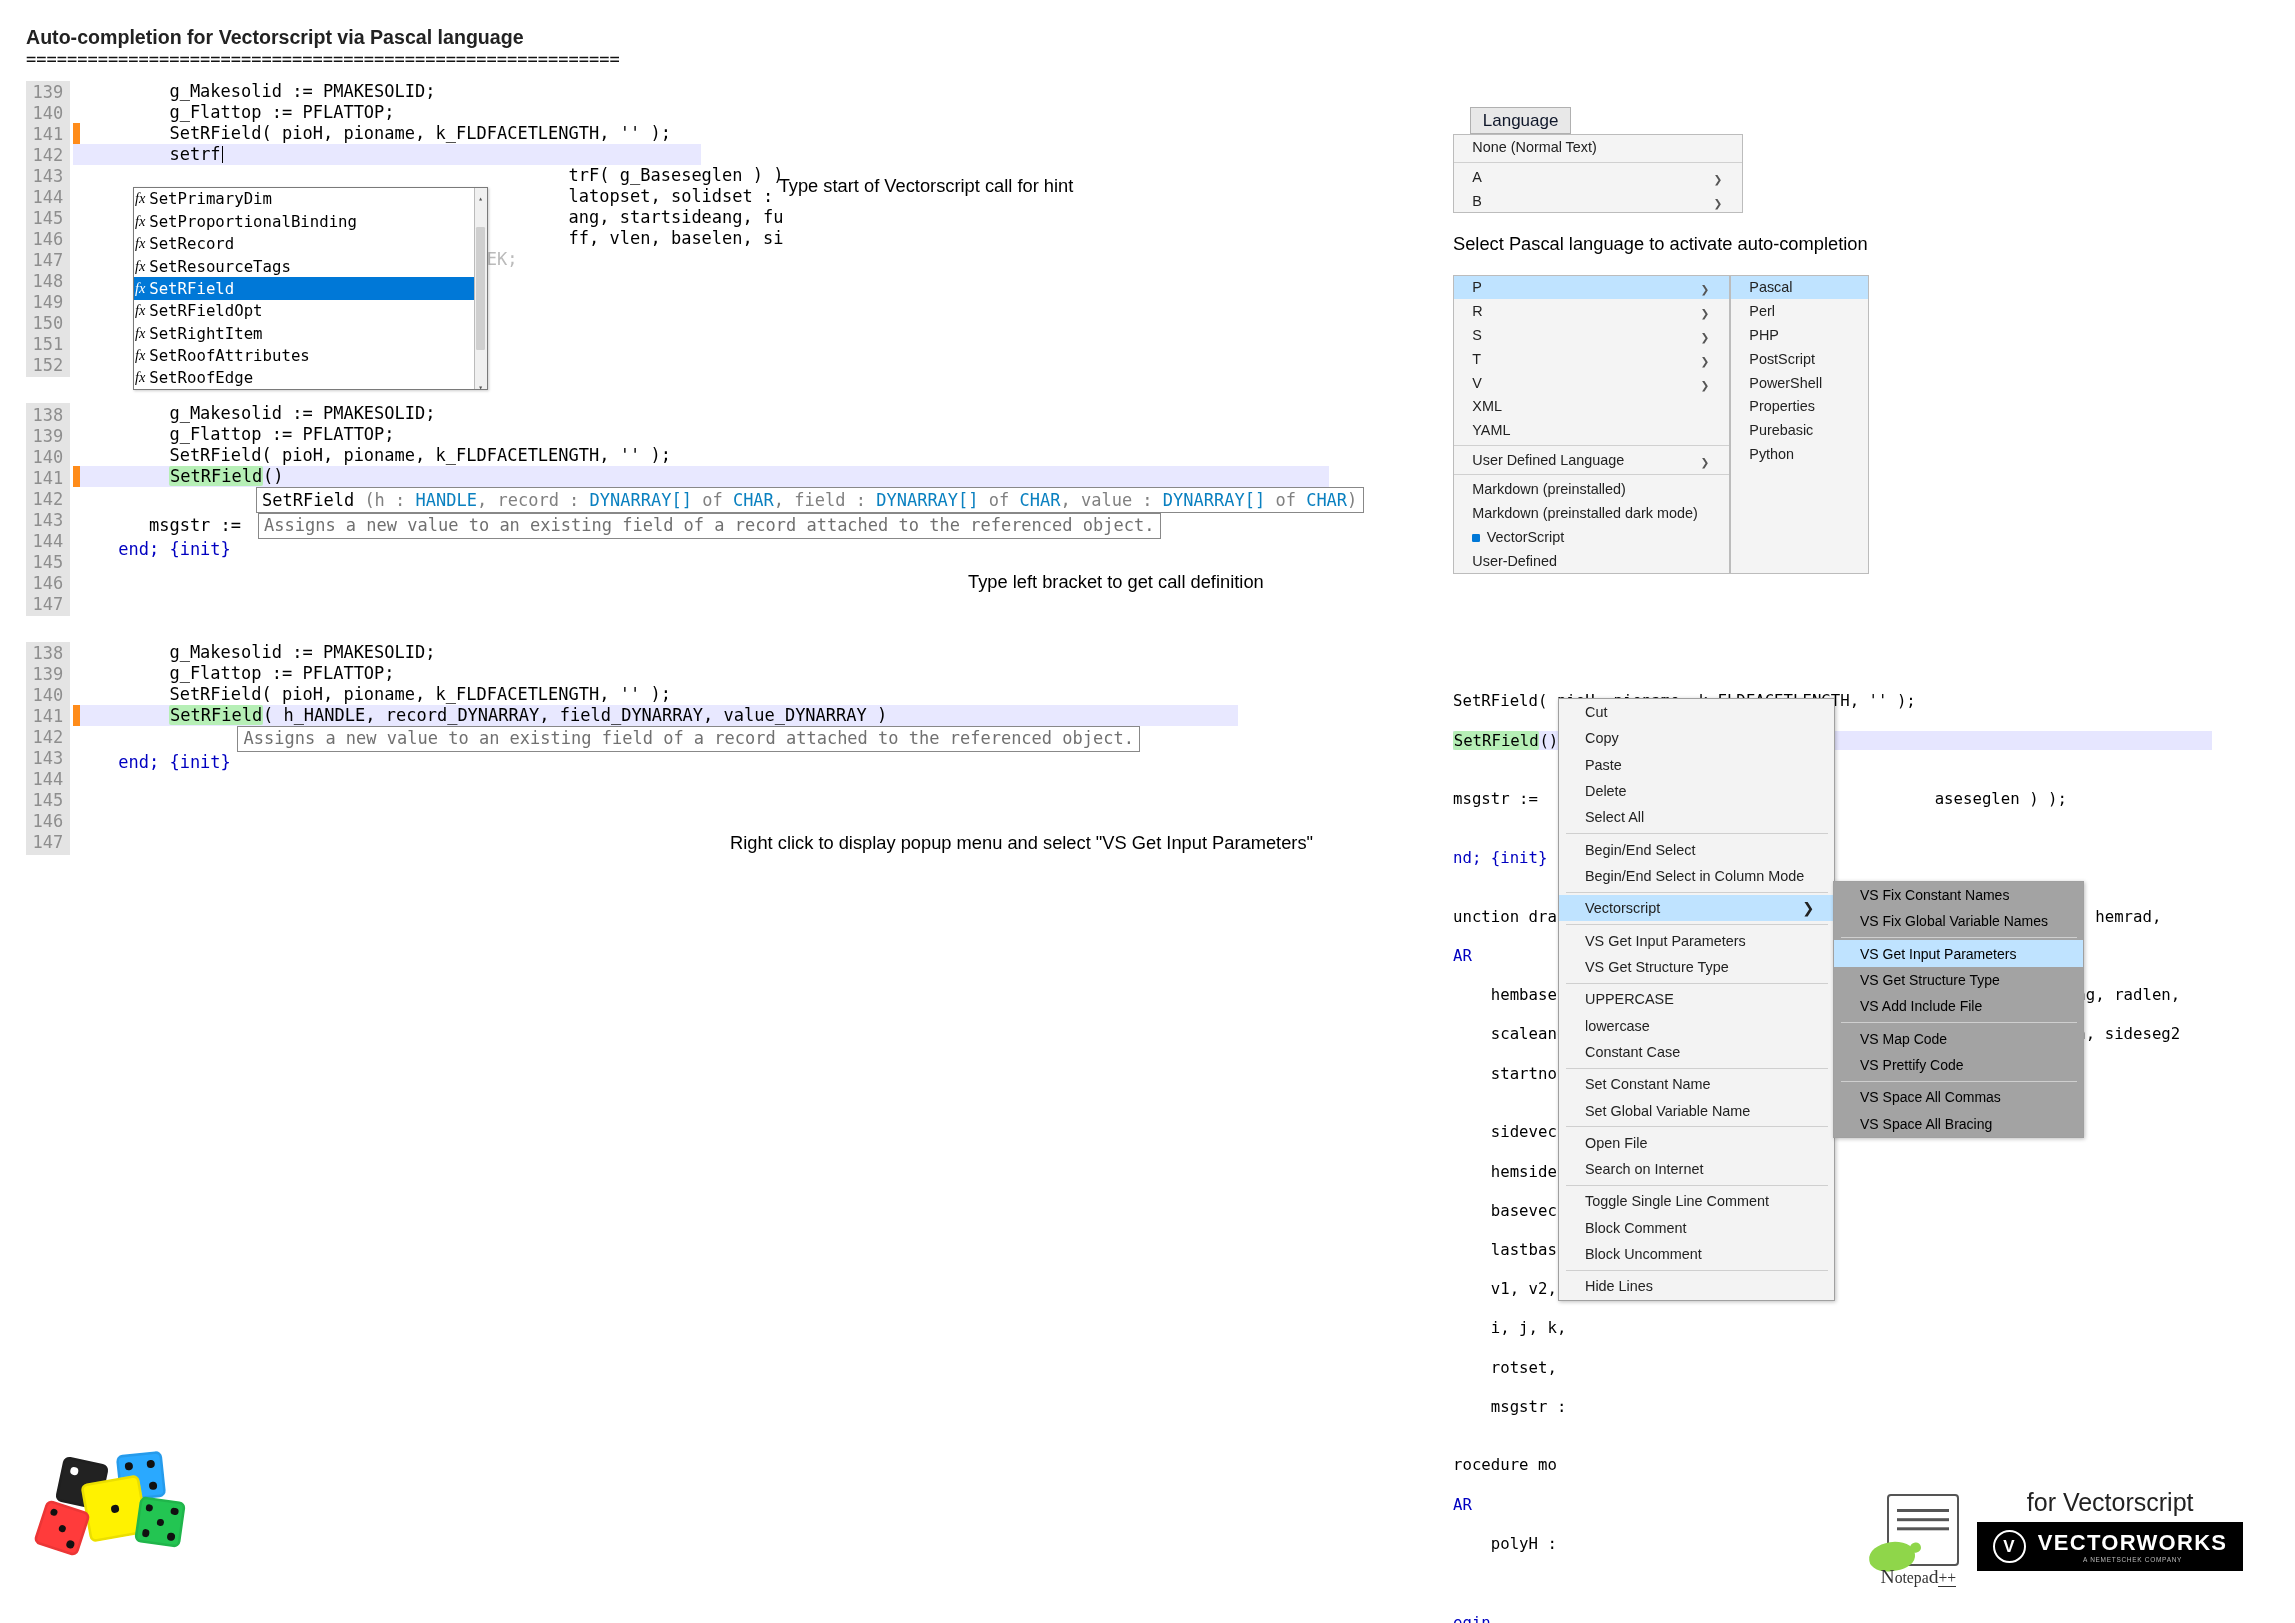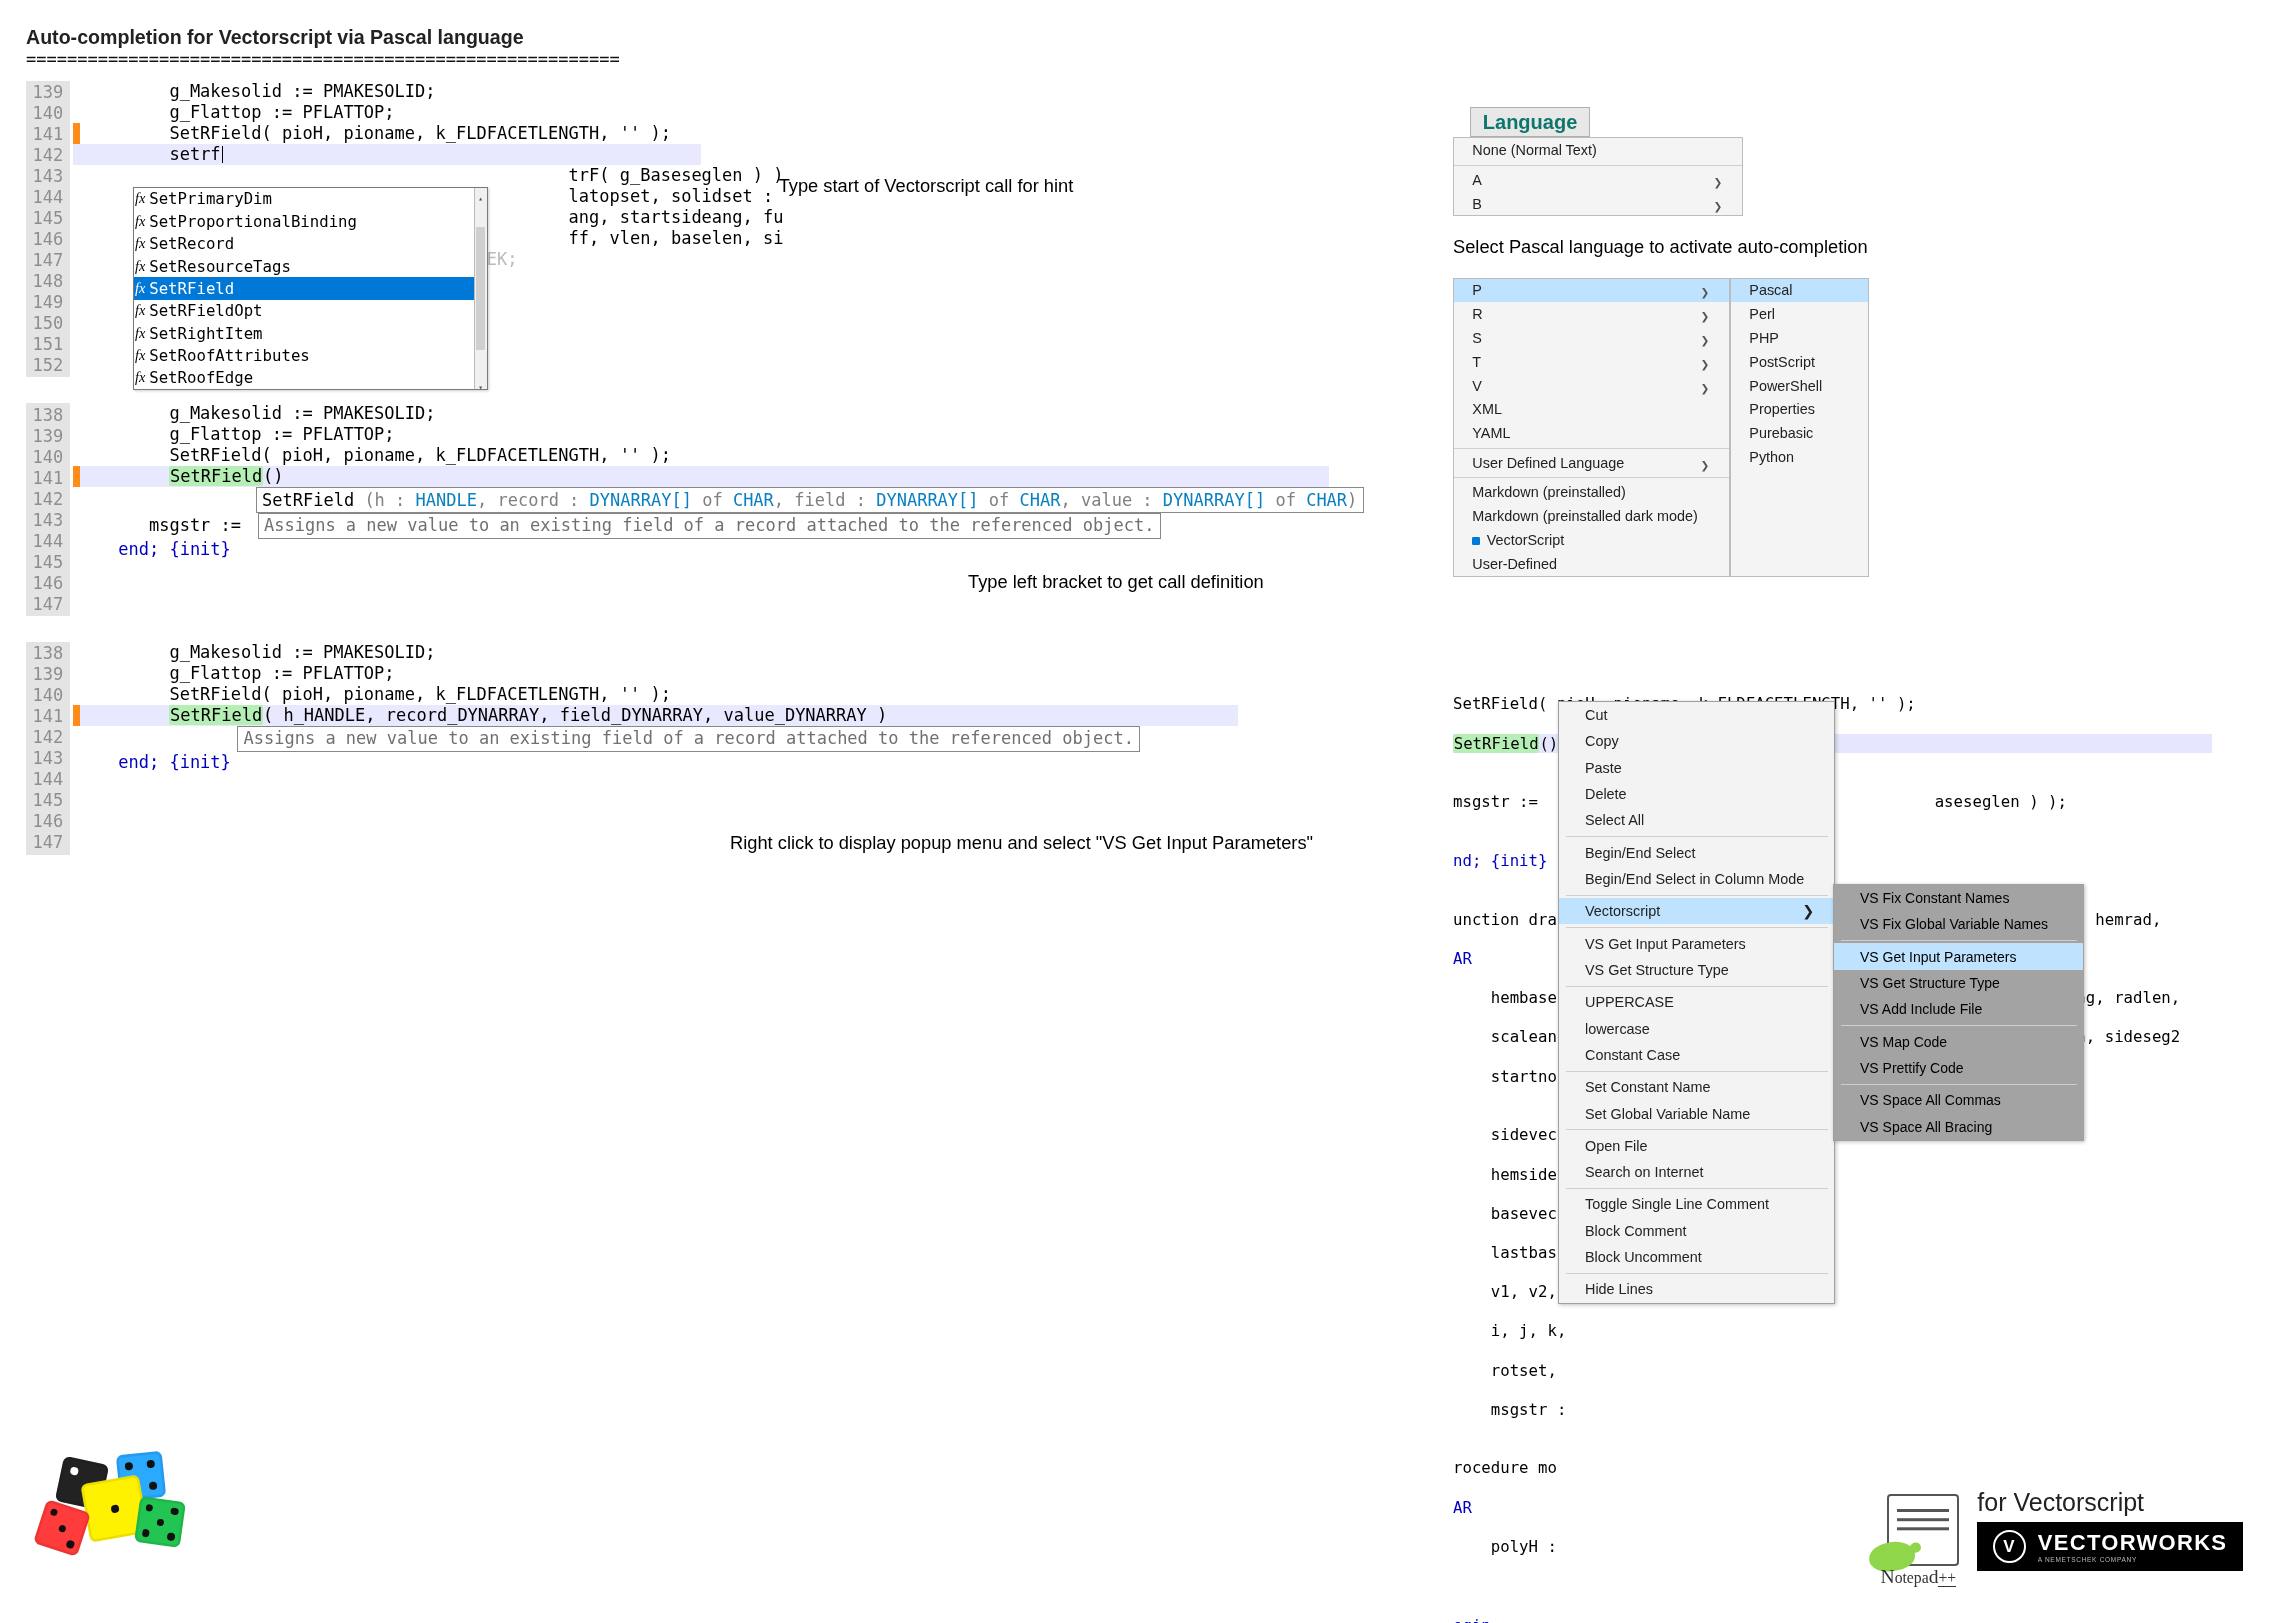--- a/index.html
+++ b/index.html
@@ -111,23 +111,22 @@
     display: inline-block;
     vertical-align: top;
     margin-left: 39px;
   }
   .row { display:flex; align-items:flex-start; }
   .lang-tab {
     display:inline-block;
     background:#e8e8e8;
     border:0.7px solid #b0b0b0;
     padding:2.6px 11.8px;
-    font-size:20px;
-    color:#0f766e;
-    font-weight:bold;
+    font-size:17px;
+    color:#0f172a;
   }
   .menu-panel {
     background:#f4f4f4;
     border:0.7px solid #bcbcbc;
     font-size:14.4px;
     color:#222;
   }
   .menu-item {
     padding:3.9px 19.6px 3.9px 18.3px;
     display:flex;
@@ -193,21 +192,21 @@
   }
   .npp-icon {
     width:72px; height:72px; position:relative;
   }
   .npp-page{position:absolute;inset:0;background:#fff;border:2px solid #555;border-radius:3.9px;}
   .npp-page::before{content:"";position:absolute;top:13px;left:7.9px;right:7.9px;height:3.9px;background:#555;box-shadow:0 9.2px 0 #555,0 18.3px 0 #555;}
   .npp-liz{position:absolute;left:-18.3px;bottom:-5.2px;width:46px;height:29px;background:#8fd64a;border-radius:50% 50% 45% 45%;transform:rotate(-8deg);}
   .npp-liz::after{content:"";position:absolute;right:-6.5px;top:3.9px;width:10.5px;height:10.5px;background:#8fd64a;border-radius:50%;}
   .npp-text{position:absolute;bottom:-22px;left:-6.5px;font-family:"Comic Sans MS",cursive;font-size:15.7px;color:#333;}
   .npp-text .pp{border-bottom:1.3px solid #333;}
-  .vw-block { text-align:left; }
+  .vw-block { text-align:center; }
   .vw-for { font-size:25px; color:#222; margin-bottom:5.2px;}
   .vw-bar {
     background:#000; color:#fff; padding:7.9px 15.7px; display:flex; align-items:center; gap:11.8px;
     font-size:22px; font-weight:700; letter-spacing:1.3px;
   }
   .vw-bar .circ{width:29px;height:29px;border:2px solid #fff;border-radius:50%;display:flex;align-items:center;justify-content:center;font-size:17px;font-weight:700;}
   .vw-bar .sub{display:block;font-size:6.5px;font-weight:400;letter-spacing:0.7px;color:#bbb;}
   .top-row { display:flex; align-items:flex-start; gap:39px; }
   .caret{display:inline-block;width:1.3px;height:17px;background:#000;vertical-align:middle;margin-left:1.3px;animation:bl 1s steps(1) infinite;}
   @keyframes bl{50%{opacity:0;}}

